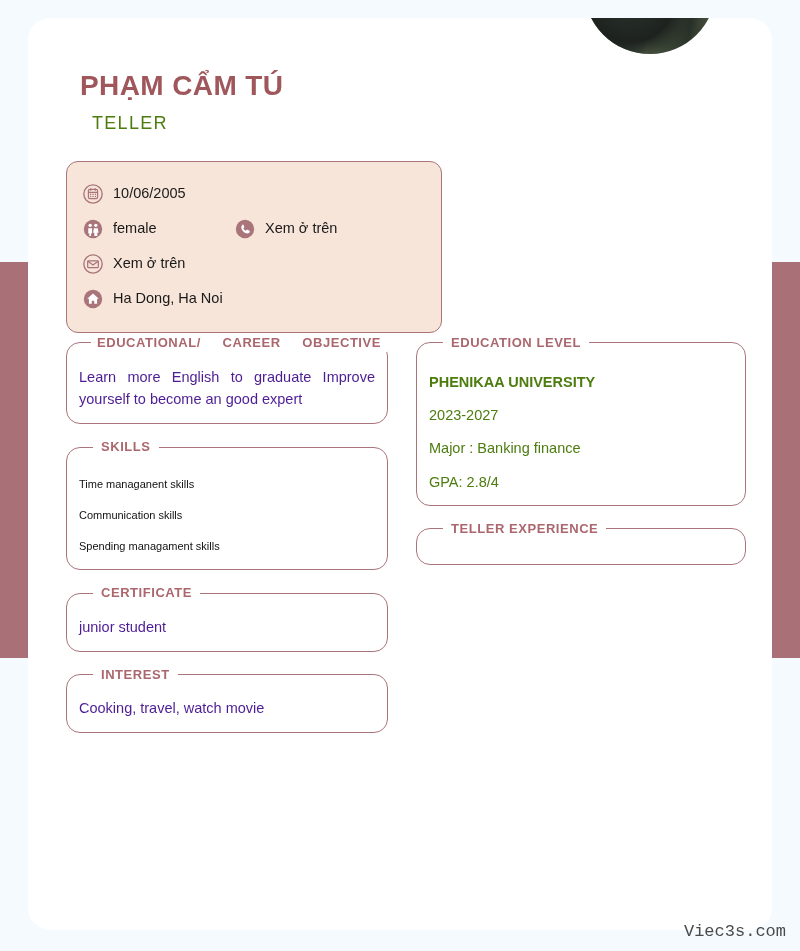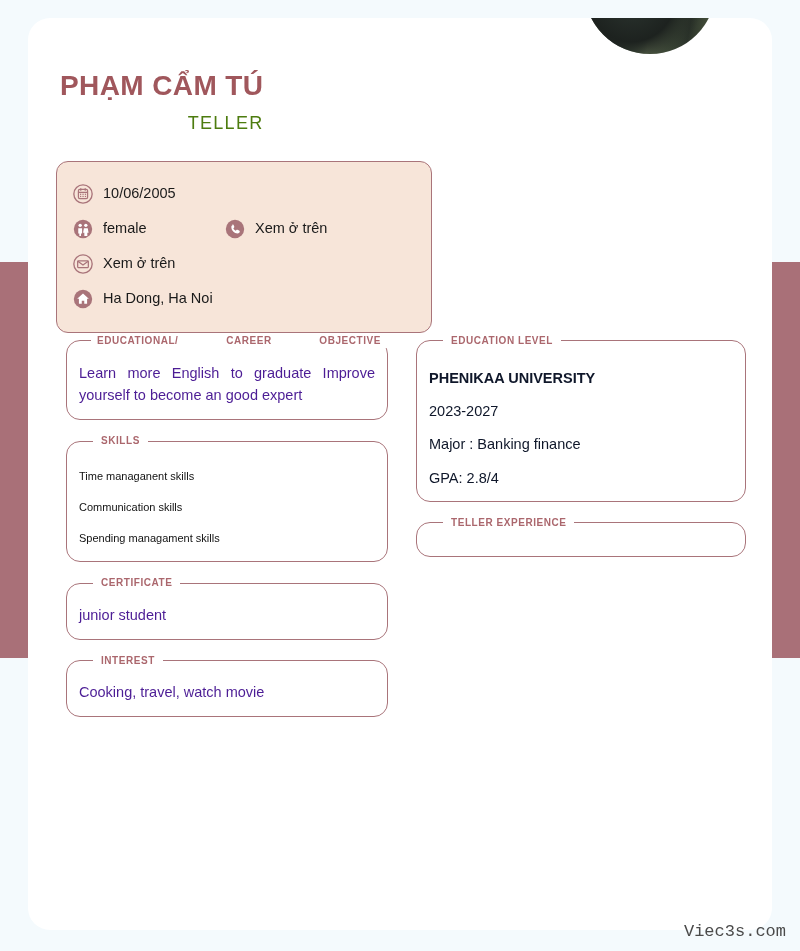--- a/index.html
+++ b/index.html
@@ -54,41 +54,41 @@
     width: 100%;
     height: 100%;
     background:
       radial-gradient(circle at 36% 58%, #2c3530 0%, #1d221f 38%, rgba(29,34,31,0) 62%),
       linear-gradient(100deg,
         #35403a 0%, #2a332e 12%, #4e5b46 22%, #1e2420 30%,
         #3f4b3c 42%, #6e7c5c 55%, #47543f 68%, #2b332a 80%, #566245 100%);
   }
 
   
-  .header { position: absolute; left: 32px; top: 50px; z-index: 2; text-align: right; }
+  .header { position: absolute; left: 52px; top: 50px; z-index: 2; }
   .cv-name {
     font-size: 28px;
     font-weight: bold;
     color: #a0575c;
     letter-spacing: 0.4px;
     margin: 0;
     line-height: 1.25;
   }
   .cv-role {
     font-size: 18px;
     color: #4d7c0f;
     letter-spacing: 1.3px;
     margin: 10px 0 0 12px;
     line-height: 1.2;
   }
 
   
   .contact-box {
     position: absolute;
-    left: 28px;
+    left: 38px;
     top: 143px;
     width: 376px;
     background: #f7e5d9;
     border: 1.4px solid #a9747a;
     border-radius: 12px;
     padding: 14px 16px 16px 16px;
     z-index: 2;
   }
   .contact-row {
     display: flex;
@@ -130,21 +130,21 @@
 
   
   fieldset.section {
     border: 1.4px solid #a9747a;
     border-radius: 14px;
     margin: 0 0 14px 0;
     padding: 14px 12px 12px 12px;
     min-width: 0;
   }
   fieldset.section legend {
-    font-size: 10px;
+    font-size: 13px;
     font-weight: bold;
     color: #ab676d;
     letter-spacing: 0.55px;
     padding: 0 8px;
     margin-left: 14px;
     line-height: 1.35;
   }
   
   fieldset.section.wide-legend legend {
     width: 296px;
@@ -158,21 +158,21 @@
   }
 
   .body-text {
     font-size: 14.5px;
     color: #4c1d95;
     line-height: 1.58;
     margin: 0;
   }
   .body-text.justify { text-align: justify; }
 
-  .line { font-size: 14.5px; color: #0f172a; line-height: 1.2; margin: 0 0 16px 0; }
+  .line { font-size: 14.5px; color: #4d7c0f; line-height: 1.2; margin: 0 0 16px 0; }
   .line:last-child { margin-bottom: 2px; }
   .line.strong { font-weight: bold; }
   .line.multi { line-height: 1.45; }
 
   .skill-item { font-size: 11px; color: #111111; margin: 0 0 18px 0; line-height: 1.2; }
   .skill-item:last-child { margin-bottom: 4px; }
 
   .pad-top { padding-top: 8px; }
 
   

